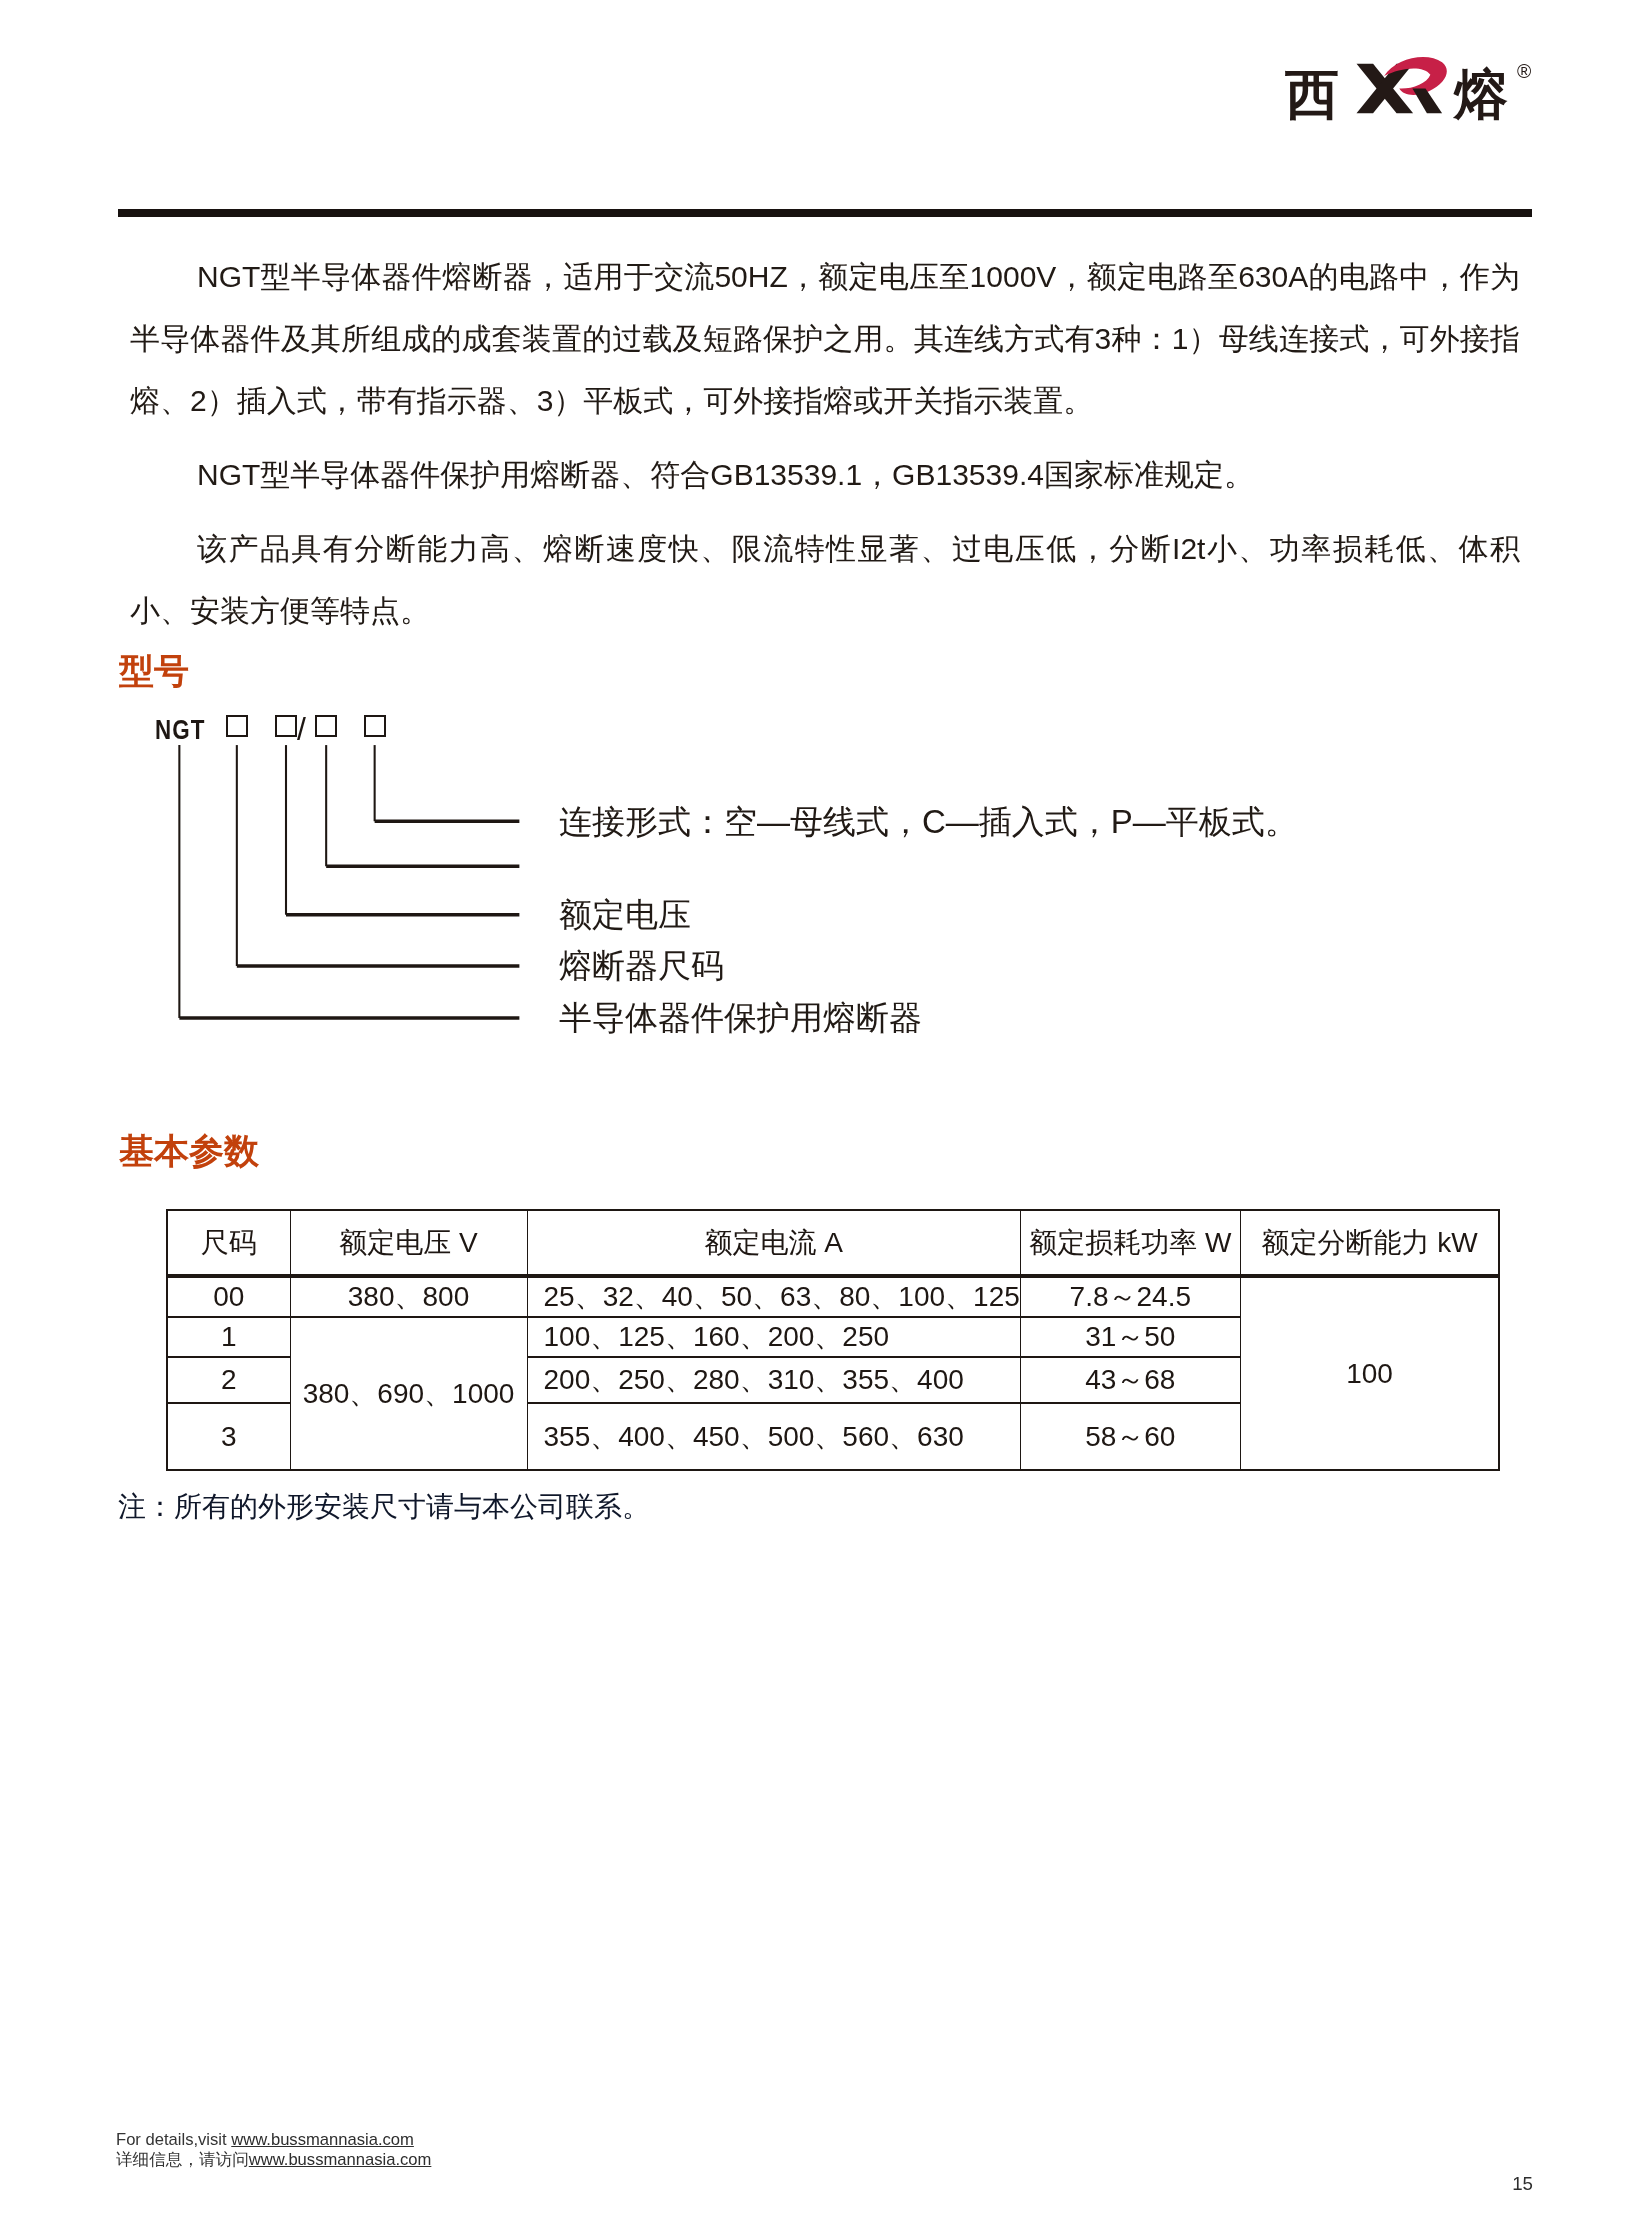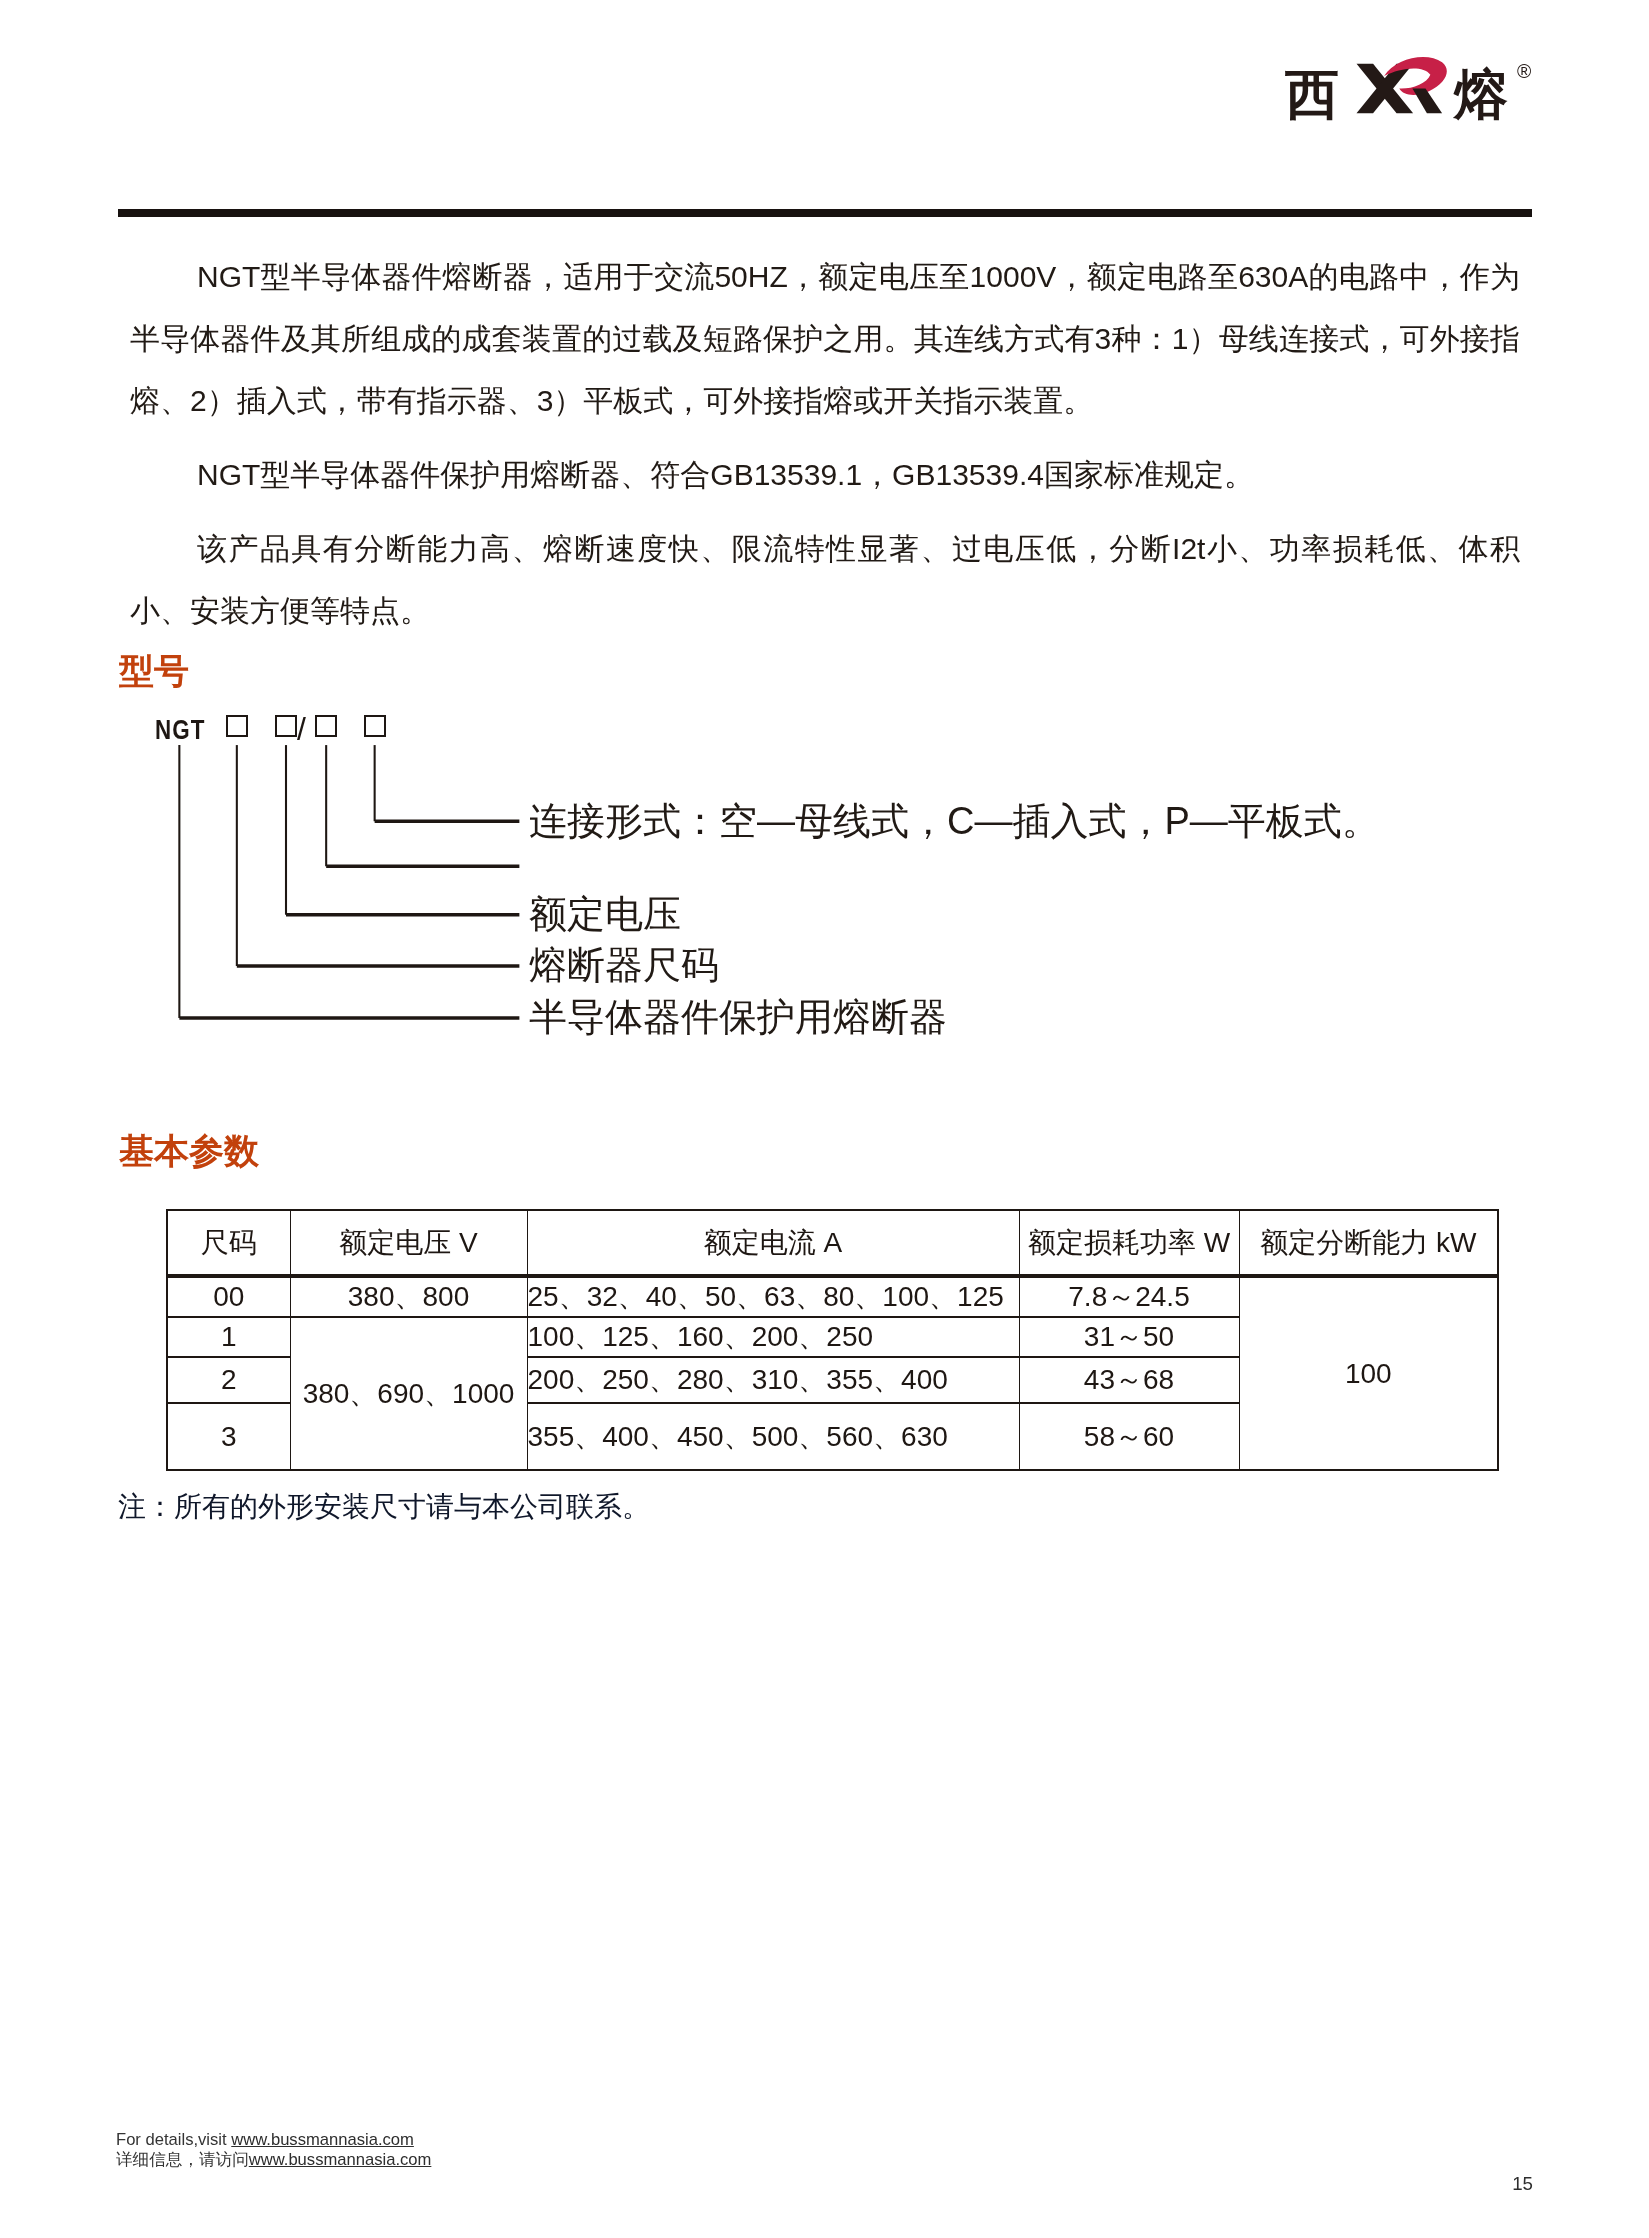--- a/index.html
+++ b/index.html
@@ -26,31 +26,31 @@
   
   .sec-head{position:absolute;left:119px;font-size:35px;font-weight:600;color:#c2410c;white-space:nowrap;}
   .sec-model{top:648px;}
   .sec-params{top:1128px;}
   
   .model-prefix{position:absolute;left:155px;top:714px;font-size:28px;font-weight:600;color:#1e1713;
     transform:scaleX(0.8);transform-origin:left top;letter-spacing:1.4px;}
   .model-box{position:absolute;top:715px;width:18px;height:18px;border:2.1px solid #1e1713;background:#fff;}
   .model-slash{position:absolute;left:297px;top:711px;font-size:32px;color:#1e1713;}
   .callout-svg{position:absolute;left:0;top:745px;}
-  .callout-label{position:absolute;left:529px;height:39px;line-height:39px;font-size:38px;color:#211a15;white-space:nowrap;}
+  .callout-label{position:absolute;left:559px;height:39px;line-height:39px;font-size:33px;color:#211a15;white-space:nowrap;}
   
   .params-table{position:absolute;left:166px;top:1209px;border-collapse:collapse;table-layout:fixed;
     font-size:28px;color:#1e1713;}
   .params-table td,.params-table th{
     border-left:1.4px solid #1e1713;border-right:1.4px solid #1e1713;
     border-top:2.8px solid #1e1713;border-bottom:2.8px solid #1e1713;
     text-align:center;vertical-align:middle;padding:0;font-weight:normal;overflow:hidden;white-space:nowrap;
   }
   .params-table th{border-bottom:4.2px solid #1e1713;}
-  .params-table .cur{text-align:left;padding-left:0;}
+  .params-table .cur{text-align:left;padding-left:16px;}
   
   .note{position:absolute;left:118px;top:1488px;font-size:28px;color:#0f172a;white-space:nowrap;}
   
   .footer{position:absolute;left:116px;top:2130px;font-size:16.6px;line-height:20px;color:#343434;}
   .footer .url{text-decoration:underline;color:#2e2e2e;}
   .page-num{position:absolute;left:1490px;top:2173px;width:43px;text-align:right;font-size:18.7px;color:#2e2e2e;}
 </style>
 </head>
 <body>
 

